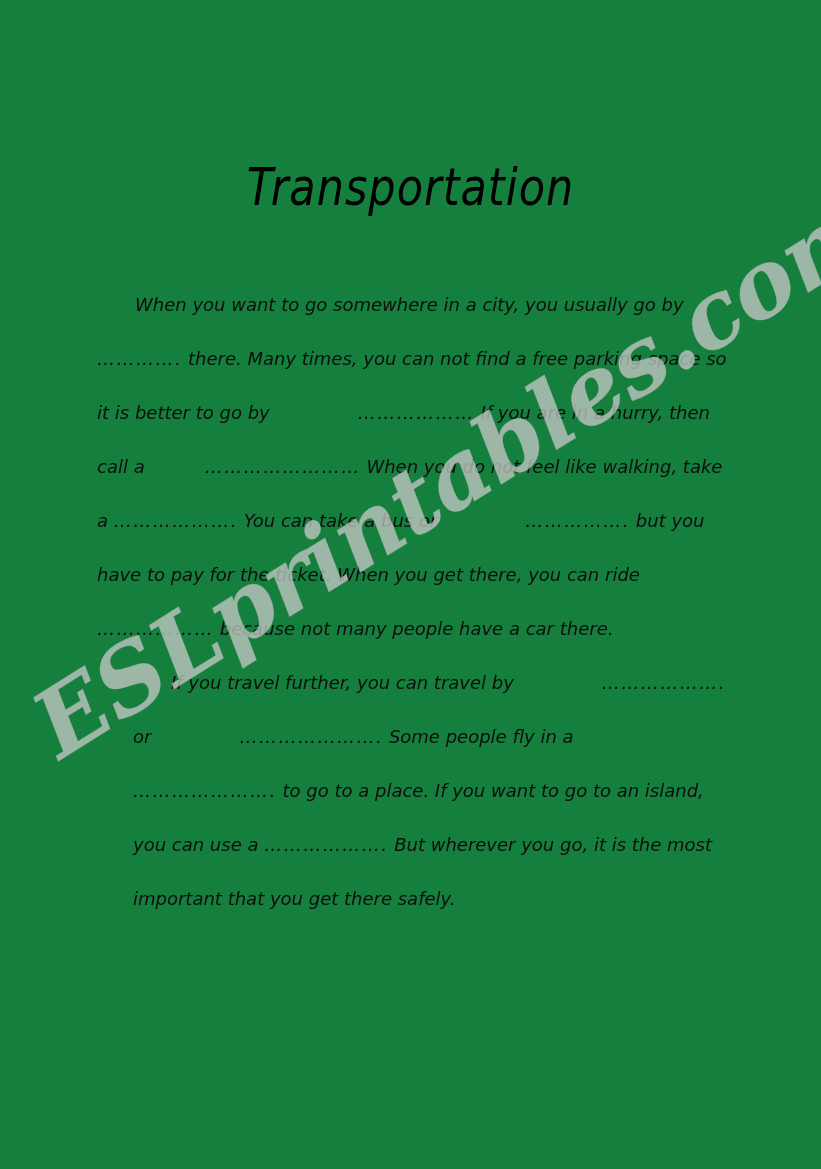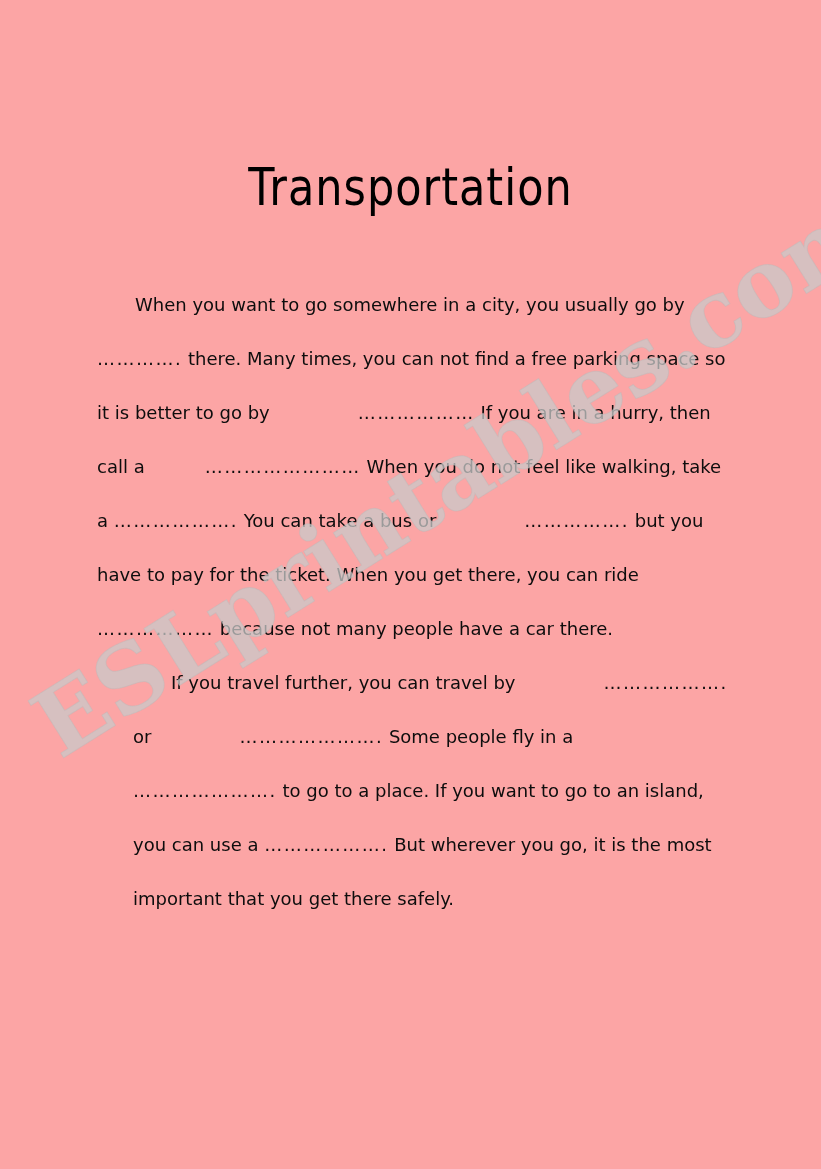--- a/index.html
+++ b/index.html
@@ -10,21 +10,22 @@
     width: 821px;
     height: 1169px;
     background: #ffffff;
     font-family: "DejaVu Sans", sans-serif;
     overflow: hidden;
     position: relative;
   }
   .page {
     position: absolute;
     inset: 0;
-    background: #fca5a5;
+    background: #15803d;
+    font-style: italic;
   }
   .watermark {
     position: absolute;
     left: 0;
     top: 0;
     width: 821px;
     height: 1169px;
     pointer-events: none;
     z-index: 5;
     display: block;

